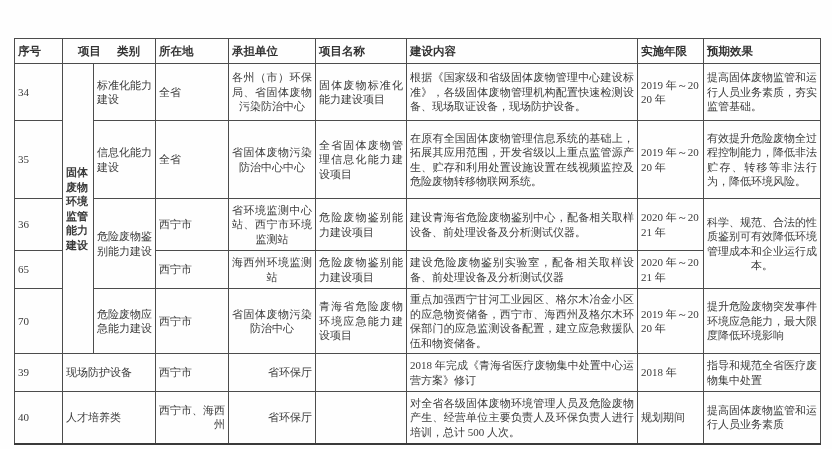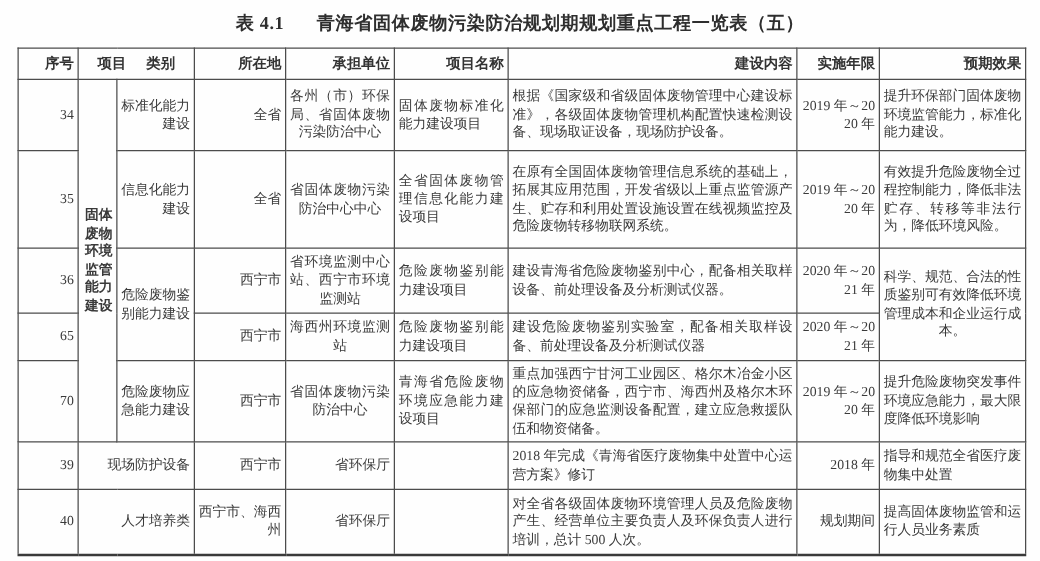--- a/index.html
+++ b/index.html
@@ -18,35 +18,32 @@
     position:absolute;left:14px;top:38px;width:806px;
     border-collapse:collapse;table-layout:fixed;
     font-size:11px;line-height:14.5px;
   }
   table.doc th,table.doc td{
     border:1px solid #4c4c4c;padding:1px 3px;vertical-align:middle;
     overflow:hidden;word-break:break-all;
   }
   table.doc tr.last td{border-bottom:2px solid #3a3a3a;}
   table.doc th{font-weight:bold;font-size:11.5px;color:#333;}
-  .c{text-align:right;}
+  .c{text-align:left;}
   .l{text-align:right;}
   .j{text-align:justify;text-justify:inter-character;}
   .jc{text-align:justify;text-justify:inter-character;text-align-last:center;}
   .hsplit{display:flex;justify-content:center;gap:16px;}
   .grpcell{padding:1px 2px;font-weight:bold;}
 </style>
 </head>
 <body>
 
 <div class="page">
 
-  <div class="title">
-    <span class="tnum">表 4.1</span><span>青海省固体废物污染防治规划期规划重点工程一览表（五）</span>
-  </div>
 
   <table class="doc">
     <colgroup>
       <col style="width:48px">
         <col style="width:31px">
         <col style="width:62px">
       <col style="width:73px">
         <col style="width:87px">
         <col style="width:91px">
       <col style="width:231px">
@@ -73,21 +70,21 @@
     <tbody>
       <tr style="height:57px">
         <td class="c">34</td>
         <td class="c grpcell" rowspan="5">固体废物环境监管能力建设</td>
         <td class="c">标准化能力建设</td>
         <td class="c">全省</td>
         <td class="jc">各州（市）环保局、省固体废物污染防治中心</td>
         <td class="j">固体废物标准化能力建设项目</td>
         <td class="j">根据《国家级和省级固体废物管理中心建设标准》，各级固体废物管理机构配置快速检测设备、现场取证设备，现场防护设备。</td>
         <td class="c">2019 年～2020 年</td>
-        <td class="j">提升环保部门固体废物环境监管能力，标准化能力建设。</td>
+        <td class="j">提高固体废物监管和运行人员业务素质，夯实监管基础。</td>
       </tr>
       <tr style="height:78px">
         <td class="c">35</td>
         <td class="c">信息化能力建设</td>
         <td class="c">全省</td>
         <td class="jc">省固体废物污染防治中心中心</td>
         <td class="j">全省固体废物管理信息化能力建设项目</td>
         <td class="j">在原有全国固体废物管理信息系统的基础上，拓展其应用范围，开发省级以上重点监管源产生、贮存和利用处置设施设置在线视频监控及危险废物转移物联网系统。</td>
         <td class="c">2019 年～2020 年</td>
         <td class="j">有效提升危险废物全过程控制能力，降低非法贮存、转移等非法行为，降低环境风险。</td>

